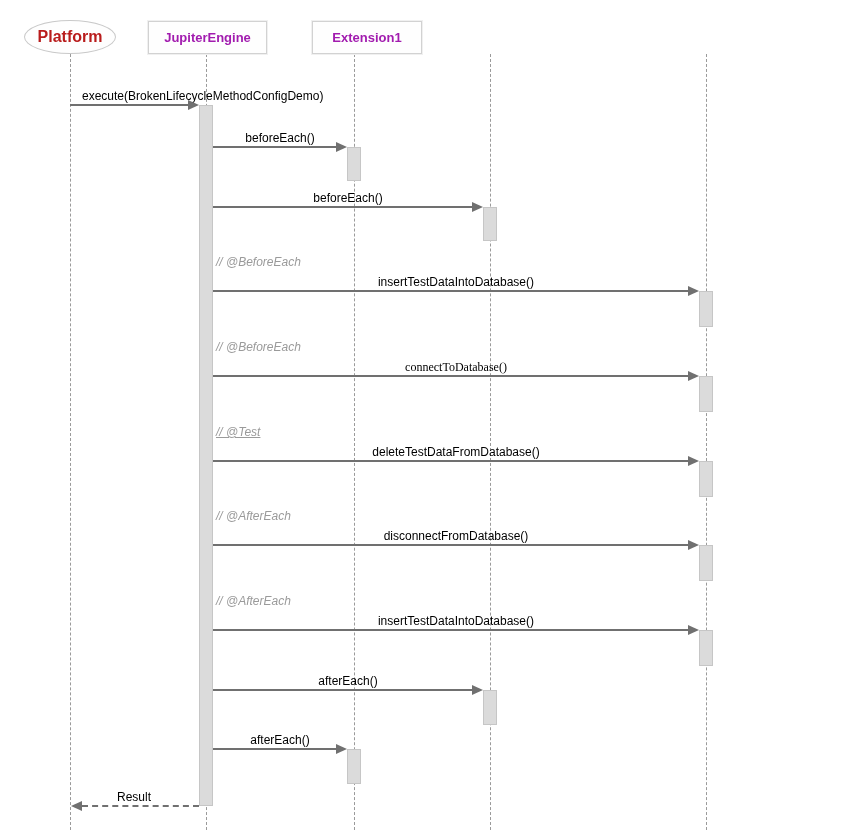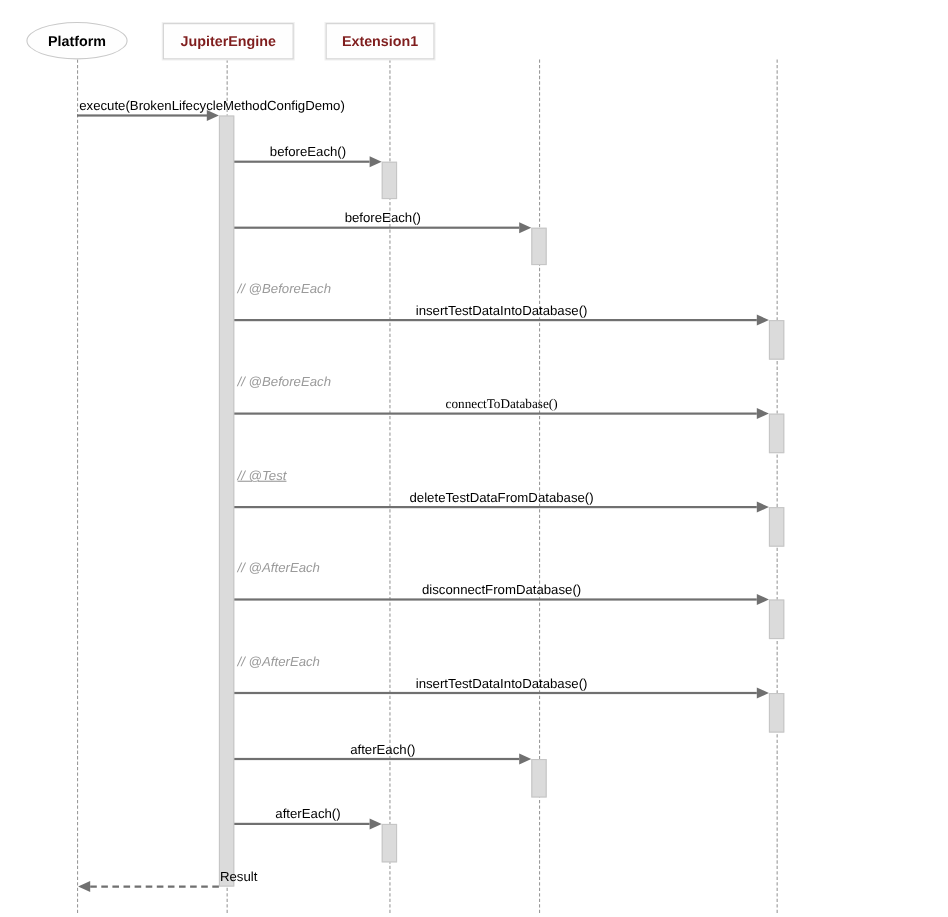--- a/index.html
+++ b/index.html
@@ -7,27 +7,27 @@
     position:relative;width:862px;height:834px;background:#ffffff;overflow:hidden;
     font-family:"Liberation Sans","DejaVu Sans",sans-serif;
   }
   .lifeline{
     position:absolute;width:0;border-left:1px dashed #9a9a9a;top:54px;height:776px;
   }
   .head-box{
     position:absolute;top:21px;height:33px;background:#fefefe;
     border:1px solid #d2d2d2;box-sizing:border-box;
     display:flex;align-items:center;justify-content:center;
-    font-weight:bold;font-size:13px;color:#7f1d1d;box-shadow:0 0 0 1px #f0f0f0;
+    font-weight:bold;font-size:13px;color:#a21caf;box-shadow:0 0 0 1px #f0f0f0;
   }
   .head-ellipse{
     position:absolute;top:20px;height:34px;background:#fefefe;
     border:1px solid #c9c9c9;border-radius:50%;box-sizing:border-box;
     display:flex;align-items:center;justify-content:center;
-    font-weight:bold;font-size:13px;color:#000000;
+    font-weight:bold;font-size:16px;color:#b91c1c;
   }
   .activation{
     position:absolute;width:14px;background:#dbdbdb;border:1px solid #c6c6c6;
     box-sizing:border-box;
   }
   .msg-line{
     position:absolute;height:0;border-top:2px solid #707070;
   }
   .msg-line.dashed{border-top-style:dashed;}
   .arrow-right{
@@ -37,40 +37,40 @@
   }
   .arrow-left{
     position:absolute;width:0;height:0;
     border-top:5px solid transparent;border-bottom:5px solid transparent;
     border-right:11px solid #707070;
   }
   .msg-label{
     position:absolute;font-size:12px;color:#000;height:15px;line-height:15px;
     text-align:center;white-space:nowrap;
   }
-  .msg-label.left-align{text-align:left;}
+  .msg-label.left-align{text-align:left;margin-left:10px;}
   .comment-label{
     position:absolute;font-size:12px;color:#9a9a9a;font-style:italic;
     height:15px;line-height:15px;white-space:nowrap;
   }
 </style>
 </head>
 <body>
 
 <div id="canvas">
 
   <div class="lifeline" style="left:70px;"></div>
   <div class="lifeline" style="left:206px;"></div>
   <div class="lifeline" style="left:354px;"></div>
   <div class="lifeline" style="left:490px;"></div>
   <div class="lifeline" style="left:706px;"></div>
 
   <div class="head-ellipse" style="left:24px;width:92px;">Platform</div>
   <div class="head-box" style="left:148px;width:119px;">JupiterEngine</div>
-  <div class="head-box" style="left:296px;width:99px;">Extension1</div>
+  <div class="head-box" style="left:312px;width:110px;">Extension1</div>
 
   <div class="activation" style="left:199px;top:105px;height:701px;"></div>
   <div class="activation" style="left:347px;top:147px;height:34px;"></div>
   <div class="activation" style="left:483px;top:207px;height:34px;"></div>
   <div class="activation" style="left:699px;top:291px;height:36px;"></div>
   <div class="activation" style="left:699px;top:376px;height:36px;"></div>
   <div class="activation" style="left:699px;top:461px;height:36px;"></div>
   <div class="activation" style="left:699px;top:545px;height:36px;"></div>
   <div class="activation" style="left:699px;top:630px;height:36px;"></div>
   <div class="activation" style="left:483px;top:690px;height:35px;"></div>
@@ -114,17 +114,17 @@
   <div class="arrow-right" style="left:688px;top:625px;"></div>
 
   <div class="msg-label" style="left:248px;top:674px;width:200px;">afterEach()</div>
   <div class="msg-line" style="left:213px;top:689px;width:259px;"></div>
   <div class="arrow-right" style="left:472px;top:685px;"></div>
 
   <div class="msg-label" style="left:180px;top:733px;width:200px;">afterEach()</div>
   <div class="msg-line" style="left:213px;top:748px;width:123px;"></div>
   <div class="arrow-right" style="left:336px;top:744px;"></div>
 
-  <div class="msg-label" style="left:34px;top:790px;width:200px;text-align:right;">Result</div>
+  <div class="msg-label" style="left:34px;top:790px;width:200px;">Result</div>
   <div class="msg-line dashed" style="left:82px;top:805px;width:117px;"></div>
   <div class="arrow-left" style="left:71px;top:801px;"></div>
 
 </div>
 
 </body></html>

